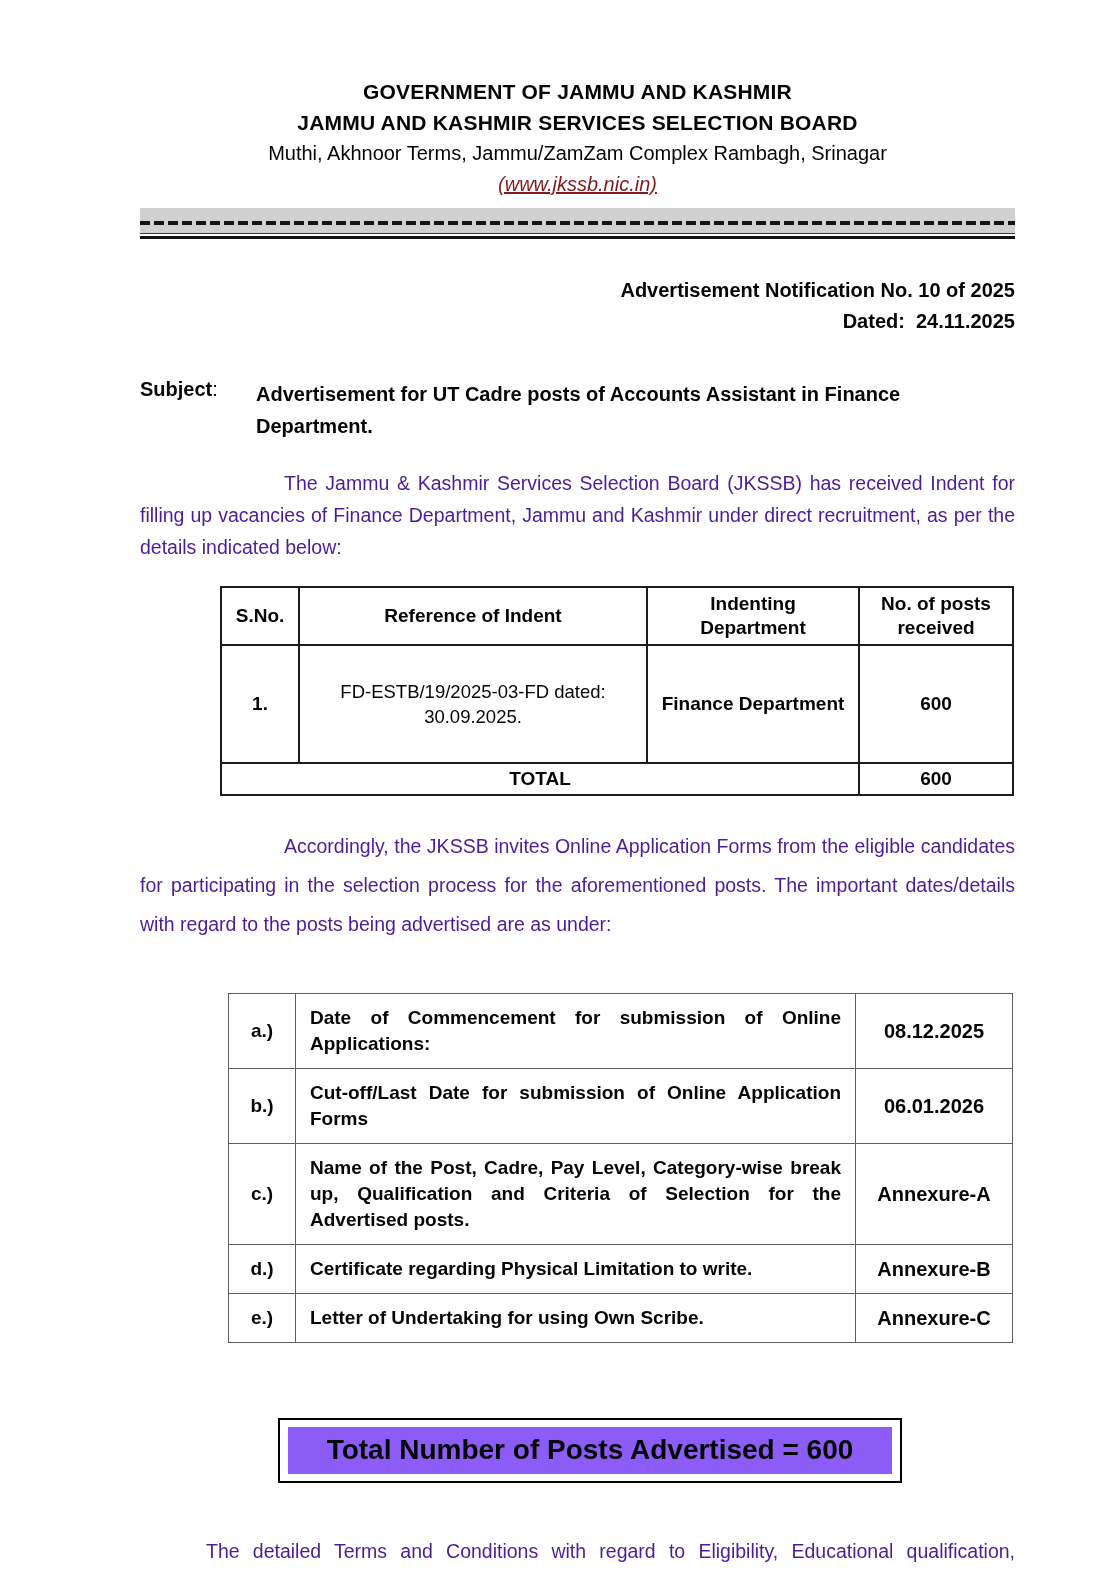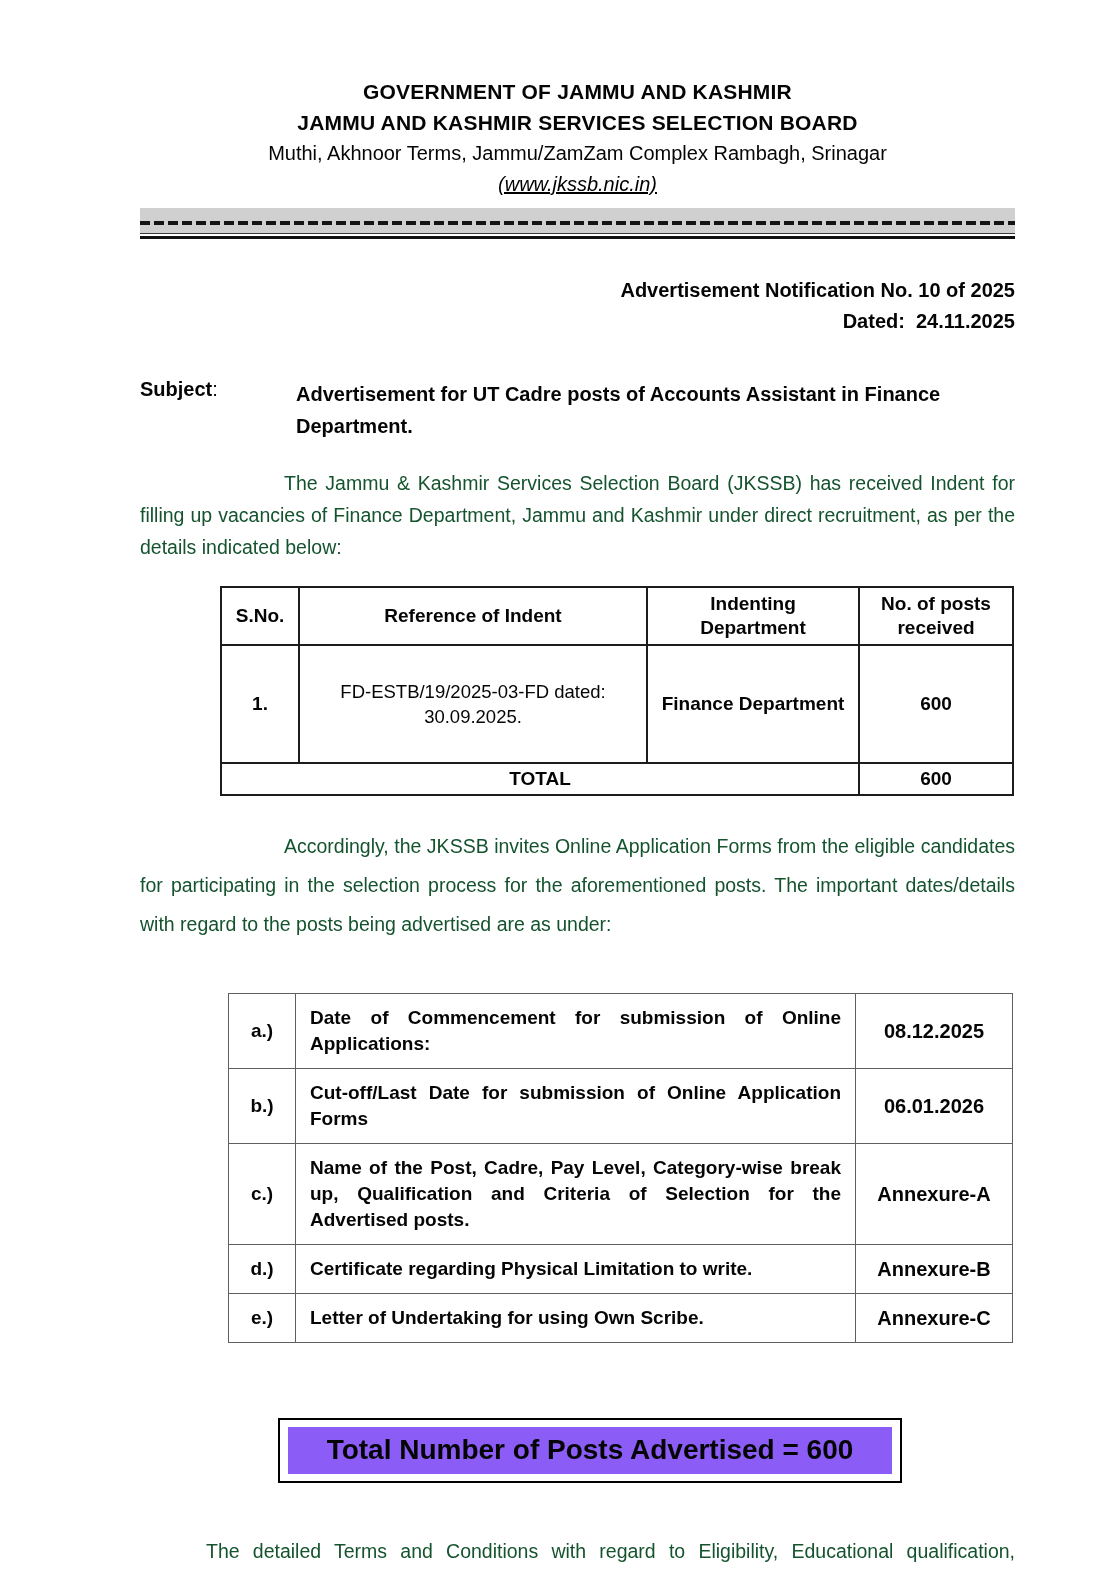--- a/index.html
+++ b/index.html
@@ -16,21 +16,21 @@
     border-radius: 25px;
   }
 
   
   .doc-header { text-align: center; }
   .gov-title, .board-title {
     font-size: 21px; font-weight: 700; letter-spacing: 0.2px; line-height: 31px;
   }
   .address-line { font-size: 20px; line-height: 31px; }
   .website-line { font-size: 20px; line-height: 30px; }
-  .website-link { font-style: italic; text-decoration: underline; color: #000000; cursor: pointer; }
+  .website-link { font-style: italic; text-decoration: underline; color: #7f1d1d; cursor: pointer; }
 
   .sep-band {
     margin-top: 9px;
     height: 25px;
     background: #d0d0d0;
     position: relative;
   }
   .sep-dashes {
     position: absolute; left: 0; right: 0; top: 13px; height: 4px;
     background: repeating-linear-gradient(to right, #141414 0 10px, transparent 10px 14px);
@@ -38,31 +38,31 @@
   .sep-double { border-top: 1px solid #3a3a3a; }
   .sep-thick { margin-top: 2px; height: 3px; background: #101010; }
 
   
   .notif-block { margin-top: 36px; text-align: right; }
   .notif-title, .notif-dated {
     font-size: 20px; font-weight: 700; line-height: 31px; white-space: pre-wrap;
   }
 
   
-  .subject-block { margin-top: 41px; display: flex; gap: 40px; }
+  .subject-block { margin-top: 41px; display: flex; }
   .subject-label { font-size: 20px; flex: 0 0 116px; }
   .subject-label b { font-weight: 700; }
   .subject-text {
     font-size: 20px; font-weight: 700; line-height: 32px;
     width: 760px; text-align: left;
   }
 
   
   .para {
-    font-size: 19.5px; text-align: justify; color: #14532d;
+    font-size: 19.5px; text-align: justify; color: #4c1d95;
   }
   .para-1 { margin-top: 25px; line-height: 32px; text-indent: 144px; }
   .para-2 { margin-top: 31px; line-height: 39px; text-indent: 144px; }
   .para-3 { margin-top: 47px; line-height: 43px; text-indent: 66px; }
 
   
   table { border-collapse: collapse; }
   .indent-table {
     margin: 23px 0 0 80px;
     width: 788px;

